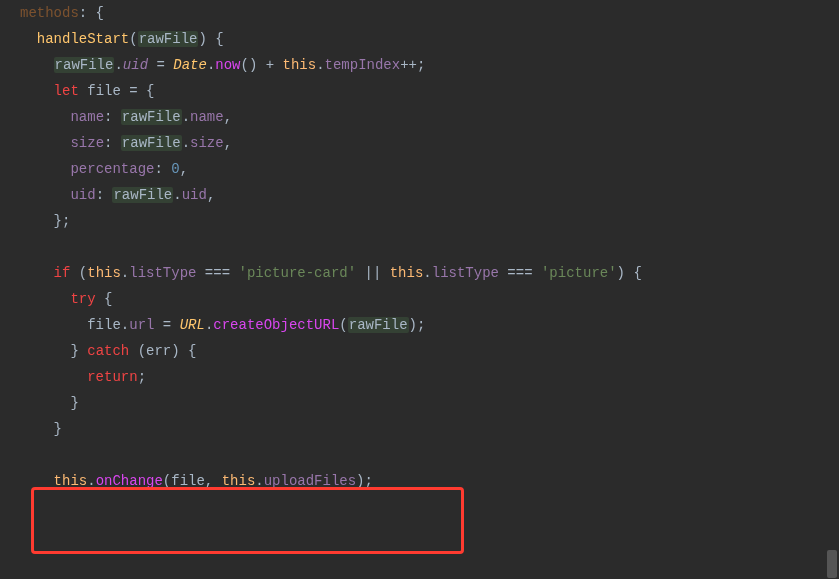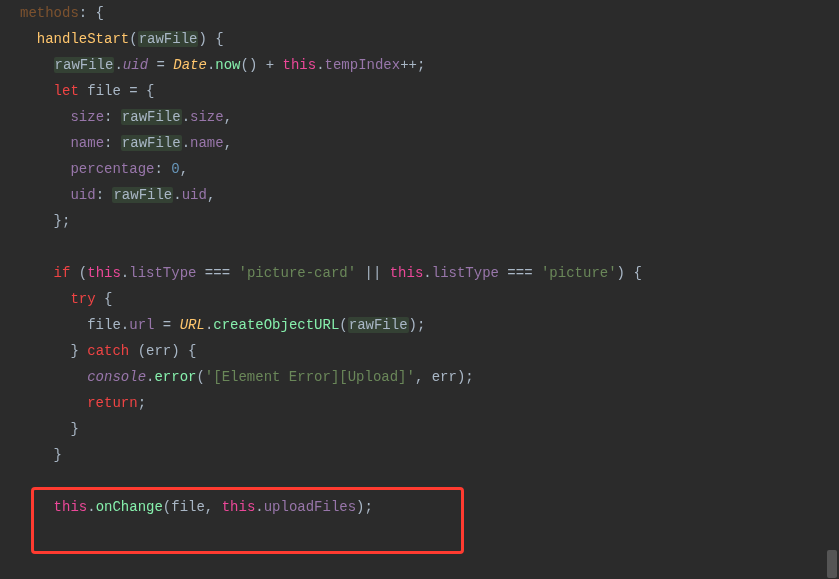--- a/index.html
+++ b/index.html
@@ -22,23 +22,23 @@
 .line.highlighted { background: #323232; }
 .kw { color: #ef4444; }
 .fn { color: #ffc66d; }
 .param { color: #a9b7c6; background: #344134; border-radius: 2px; padding: 0 1px; }
 .paramh { color: #a9b7c6; background: #40503e; border-radius: 2px; padding: 0 1px; }
 .prop { color: #9876aa; }
 .str { color: #6a8759; }
 .num { color: #6897bb; }
 .global { color: #ffc66d; font-style: italic; }
 .punc { color: #a9b7c6; }
-.this { color: #ec4899; }
+.this { color: #fdba74; }
 .obj { color: #a9b7c6; }
-.method { color: #86efac; }
+.method { color: #d946ef; }
 .ital { color: #9876aa; font-style: italic; }
 .red-box {
   position: absolute;
   border: 3px solid #ff3b30;
   border-radius: 4px;
   pointer-events: none;
 }
 .cursor {
   display: inline-block;
   width: 1px;
@@ -65,42 +65,41 @@
 
 <div class="line"><span class="toplabel">methods</span><span class="punc">: {</span></div>
 
 <div class="line">  <span class="fn">handleStart</span><span class="punc">(</span><span class="param">rawFile</span><span class="punc">) {</span></div>
 
 <div class="line">    <span class="param">rawFile</span><span class="punc">.</span><span class="ital">uid</span><span class="punc"> = </span><span class="global">Date</span><span class="punc">.</span><span class="method">now</span><span class="punc">() + </span><span class="this">this</span><span class="punc">.</span><span class="prop">tempIndex</span><span class="punc">++;</span></div>
 
 <div class="line">    <span class="kw">let</span><span class="punc"> </span><span class="obj">file</span><span class="punc"> = {</span></div>
 
 
+<div class="line">      <span class="prop">name</span><span class="punc">: </span><span class="param">rawFile</span><span class="punc">.</span><span class="prop">name</span><span class="punc">,</span></div>
+
 <div class="line">      <span class="prop">size</span><span class="punc">: </span><span class="param">rawFile</span><span class="punc">.</span><span class="prop">size</span><span class="punc">,</span></div>
-
-<div class="line">      <span class="prop">name</span><span class="punc">: </span><span class="param">rawFile</span><span class="punc">.</span><span class="prop">name</span><span class="punc">,</span></div>
 
 <div class="line">      <span class="prop">percentage</span><span class="punc">: </span><span class="num">0</span><span class="punc">,</span></div>
 
 <div class="line">      <span class="prop">uid</span><span class="punc">: </span><span class="param">rawFile</span><span class="punc">.</span><span class="prop">uid</span><span class="punc">,</span></div>
 
 
 <div class="line">    <span class="punc">};</span></div>
 
 <div class="line"> </div>
 
 <div class="line">    <span class="kw">if</span><span class="punc"> (</span><span class="this">this</span><span class="punc">.</span><span class="prop">listType</span><span class="punc"> === </span><span class="str">'picture-card'</span><span class="punc"> || </span><span class="this">this</span><span class="punc">.</span><span class="prop">listType</span><span class="punc"> === </span><span class="str">'picture'</span><span class="punc">) {</span></div>
 
 <div class="line">      <span class="kw">try</span><span class="punc"> {</span></div>
 
 <div class="line">        <span class="obj">file</span><span class="punc">.</span><span class="prop">url</span><span class="punc"> = </span><span class="global">URL</span><span class="punc">.</span><span class="method">createObjectURL</span><span class="punc">(</span><span class="param">rawFile</span><span class="punc">);</span></div>
 
 <div class="line">      <span class="punc">} </span><span class="kw">catch</span><span class="punc"> (</span><span class="obj">err</span><span class="punc">) {</span></div>
 
-<div class="line">        <span class="ital">console</span><span class="punc">.</span><span class="method">error</span><span class="punc">(</span><span class="str">'[Element Error][Upload]'</span><span class="punc">, </span><span class="obj">err</span><span class="punc">);</span></div>
 
 <div class="line">        <span class="kw">return</span><span class="punc">;</span></div>
 
 <div class="line">      <span class="punc">}</span></div>
 
 <div class="line">    <span class="punc">}</span></div>
 
 <div class="line"> </div>
 
 

